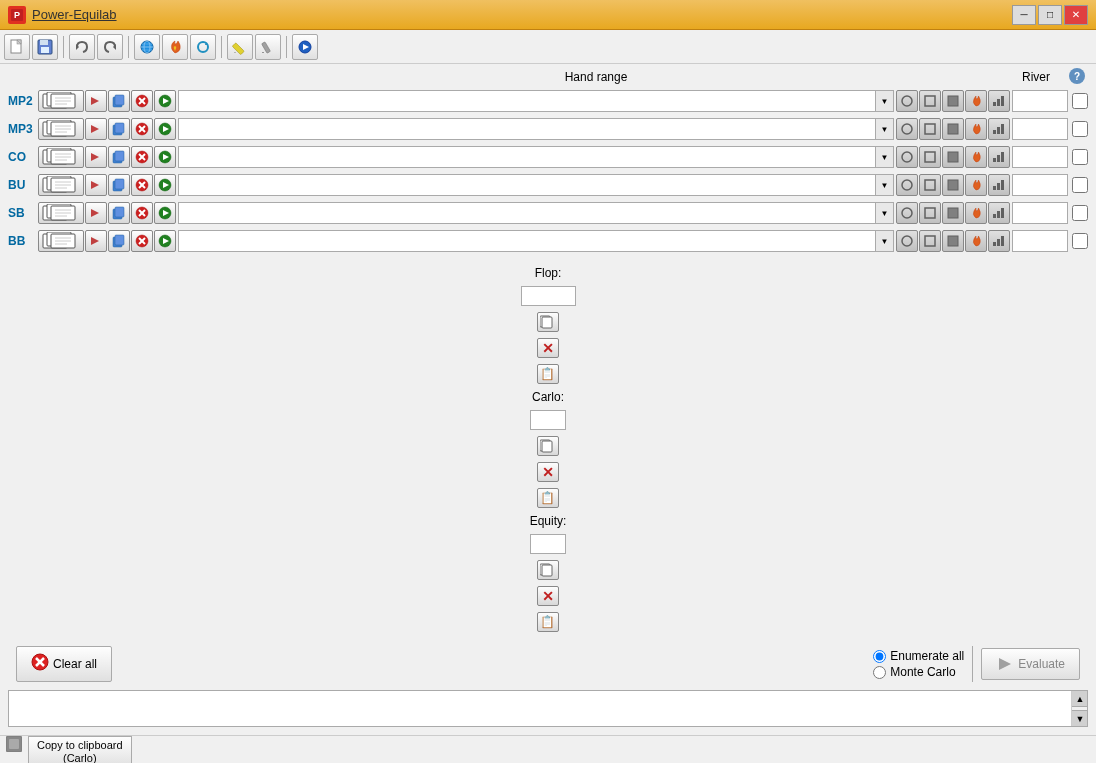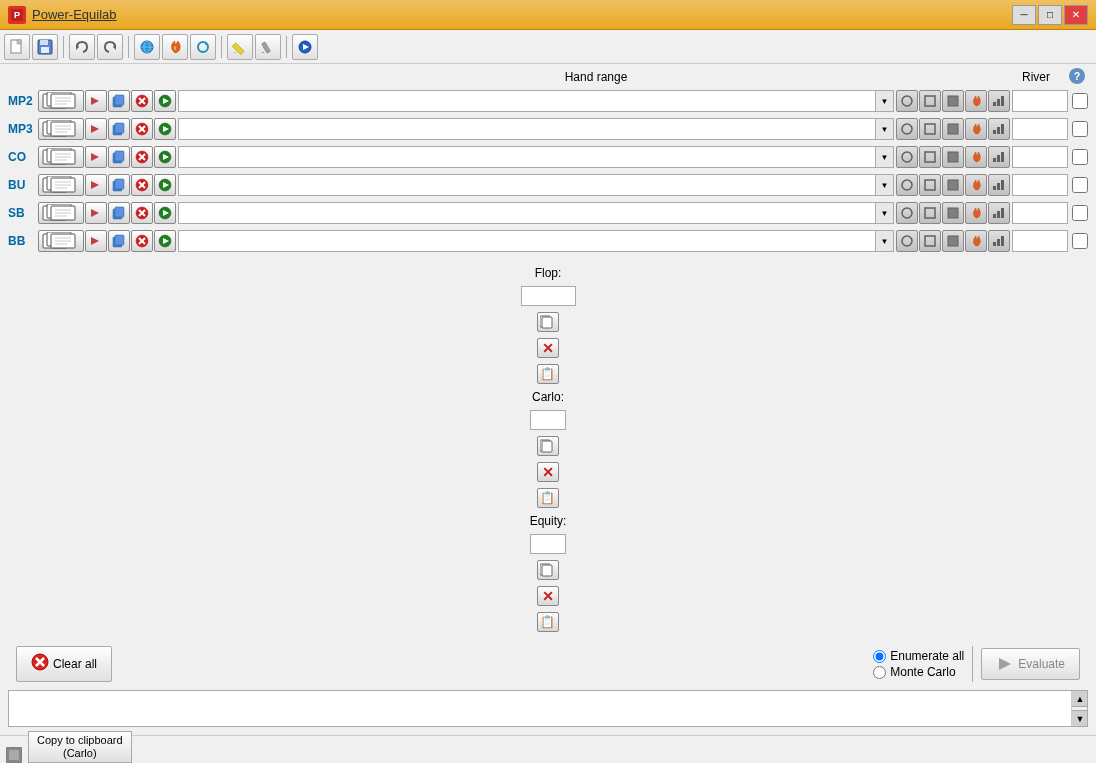--- a/index.html
+++ b/index.html
@@ -325,21 +325,21 @@
       width: 16px;
       background: #f0f0f0;
       border-left: 1px solid #ccc;
     }
     
     .status-bar {
       height: 28px;
       background: #f0f0f0;
       border-top: 1px solid #ccc;
       display: flex;
-      align-items: flex-end;
+      align-items: flex-start;
       padding: 0 6px;
       gap: 6px;
     }
     .status-icon {
       width: 16px;
       height: 16px;
       background: #888;
       border-radius: 2px;
     }
     .copy-btn {

